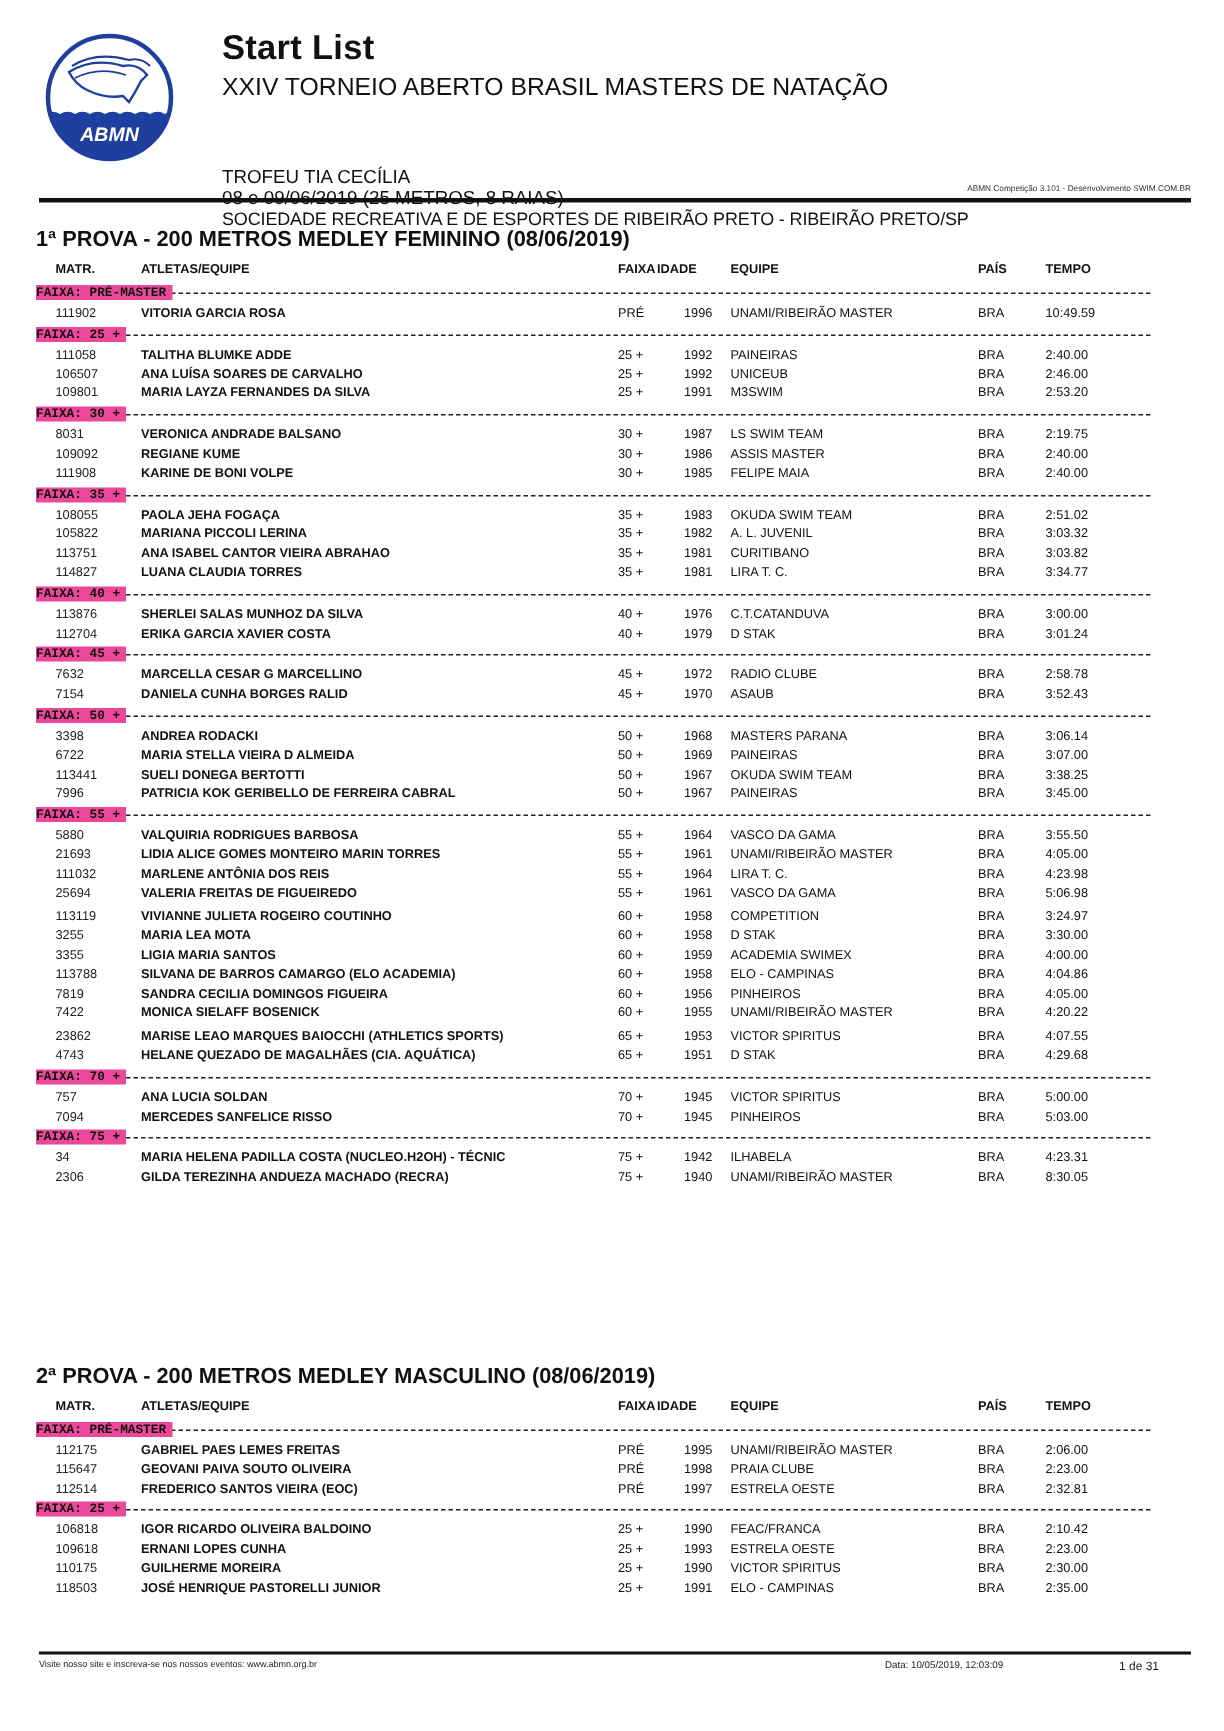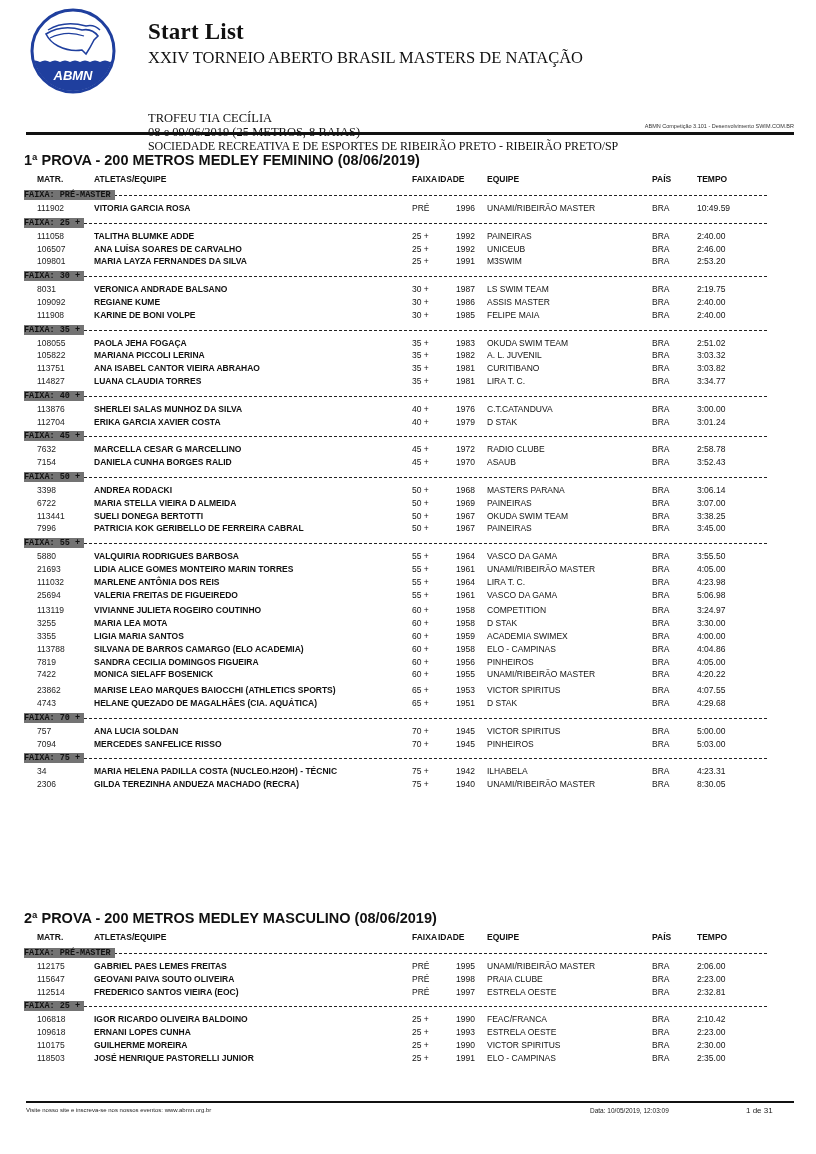--- a/index.html
+++ b/index.html
@@ -1,36 +1,36 @@
 <!DOCTYPE html>
 <html><head>
   <meta charset="utf-8">
   <style>
     html, body { margin: 0; padding: 0; background: #fff; }
     body { width: 816px; height: 1154px; position: relative; overflow: hidden; font-family: "Liberation Sans", sans-serif; color: #111; }
-    .logo { position: absolute; left: 30px; top: 6px; width: 86px; height: 90px; }
-    .hdr { position: absolute; left: 148px; top: 18px; font-family: Liberation Serif, serif; }
+    .logo { position: absolute; left: 30px; top: 20px; width: 86px; height: 90px; }
+    .hdr { position: absolute; left: 148px; top: 18px; }
     .title { font-size: 23px; font-weight: bold; letter-spacing: 0.2px; line-height: 27px; }
     .l1 { font-size: 16.5px; line-height: 18px; margin-top: 4px; }
     .l2 { font-size: 12.5px; line-height: 14px; margin-top: 44px; }
     .l3 { font-size: 12.5px; line-height: 14px; }
     .l4 { font-size: 12px; line-height: 14px; letter-spacing: -0.1px; }
     .credit { position: absolute; right: 22px; top: 123px; font-size: 5.5px; color: #333; }
     .hr-top { position: absolute; left: 26px; right: 22px; top: 132px; height: 3px; background: #111; }
     .hr-bot { position: absolute; left: 26px; right: 22px; top: 1101px; height: 2px; background: #111; }
     .footer-left { position: absolute; left: 26px; top: 1107px; font-size: 6px; color: #222; }
     .footer-date { position: absolute; left: 590px; top: 1107px; font-size: 6.5px; color: #222; }
     .footer-page { position: absolute; left: 746px; top: 1106px; font-size: 8px; color: #222; }
     .event { position: absolute; left: 24px; width: 770px; }
     .event-title { font-size: 14.5px; font-weight: bold; line-height: 17px; margin-bottom: 2px; }
     .colhdr { position: relative; height: 16px; font-size: 8.5px; font-weight: bold; }
     .colhdr span { position: absolute; top: 3px; }
     .group { margin-top: 3px; }
     .faixa { position: relative; height: 12px; font-family: "Liberation Mono", monospace; font-weight: bold; font-size: 8.5px; }
-    .faixa .fl { position: absolute; left: 0; top: 0; background: #737373; padding-right: 4px; z-index: 2; white-space: pre; }
+    .faixa .fl { position: absolute; left: 0; top: 0; background: #ec4899; padding-right: 4px; z-index: 2; white-space: pre; }
     .faixa .dash { position: absolute; left: 0; right: 27px; top: 5px; border-top: 1.5px dashed #222; }
     .row { position: relative; height: 12.8px; font-size: 8.5px; }
     .row span { position: absolute; top: 1px; white-space: nowrap; }
     .c-matr { left: 13px; color: #222; }
     .c-nome { left: 70px; font-weight: bold; }
     .c-faixa { left: 388px; }
     .c-idade { left: 432px; }
     .c-equipe { left: 463px; }
     .c-pais { left: 628px; }
     .c-tempo { left: 673px; }

